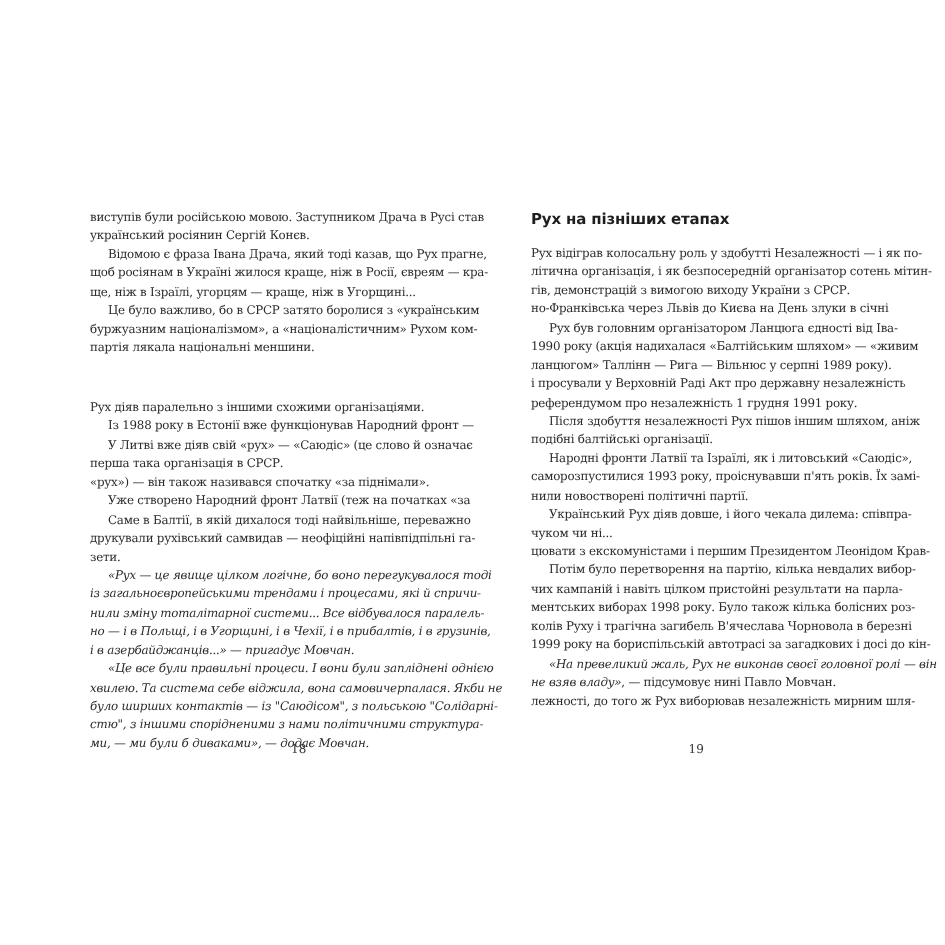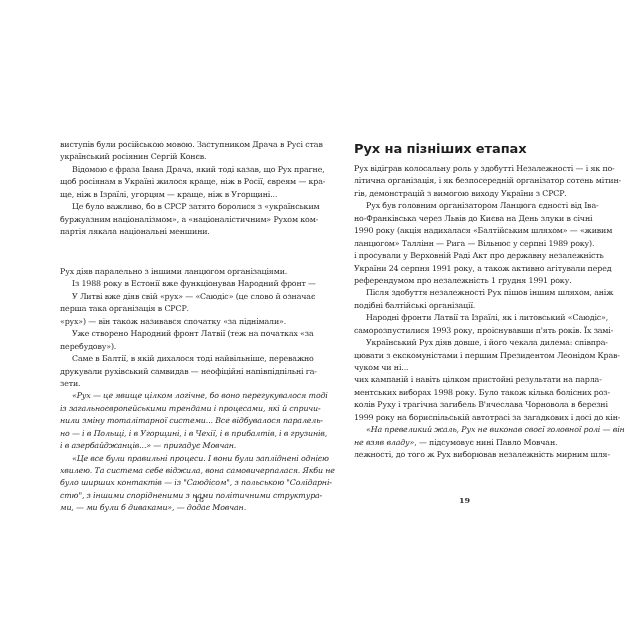--- a/index.html
+++ b/index.html
@@ -9,46 +9,45 @@
   .page.left { left:0; width:315px; }
   .page.right { left:315px; width:315px; }
   .textblock { position:absolute; font-size:7.9px; line-height:12.45px; text-align:justify;
                letter-spacing:-0.15px; }
   .left .textblock { left:60px; width:218px; }
   .right .textblock { left:39px; width:222px; }
   .line { display:block; white-space:nowrap; text-align:justify; text-align-last:justify; height:12.45px; overflow:visible; }
   .line.last { text-align-last:left; }
   .line.indent { padding-left:12px; }
   .line.it { font-style:italic; }
-  h2 { font-family:"DejaVu Sans", sans-serif; font-weight:bold; font-size:13px; margin:0; position:absolute;
+  h2 { font-family:"DejaVu Sans", sans-serif; font-weight:bold; font-size:10px; margin:0; position:absolute;
        color:#1e1e1e; letter-spacing:-0.1px; }
   .pagenum { position:absolute; font-size:8px; color:#333; top:495px; }
 </style>
 </head>
 <body>
 
 <div class="page left">
   <div class="textblock" id="lb1" style="top:139px;">
       <span class="line">виступів були російською мовою. Заступником Драча в Русі став</span>
       <span class="line last">український росіянин Сергій Конєв.</span>
       <span class="line indent">Відомою є фраза Івана Драча, який тоді казав, що Рух прагне,</span>
       <span class="line">щоб росіянам в Україні жилося краще, ніж в Росії, євреям — кра-</span>
       <span class="line last">ще, ніж в Ізраїлі, угорцям — краще, ніж в Угорщині...</span>
       <span class="line indent">Це було важливо, бо в СРСР затято боролися з «українським</span>
       <span class="line">буржуазним націоналізмом», а «націоналістичним» Рухом ком-</span>
       <span class="line last">партія лякала національні меншини.</span>
     </div>
   <div class="textblock" id="lb2" style="top:266px;">
-      <span class="line last">Рух діяв паралельно з іншими ланцюгом організаціями.</span>
+      <span class="line last">Рух діяв паралельно з іншими схожими організаціями.</span>
       <span class="line indent">Із 1988 року в Естонії вже функціонував Народний фронт —</span>
       <span class="line indent">У Литві вже діяв свій «рух» — «Саюдіс» (це слово й означає</span>
       <span class="line last">перша така організація в СРСР.</span>
       <span class="line last">«рух») — він також називався спочатку «за піднімали».</span>
       <span class="line indent">Уже створено Народний фронт Латвії (теж на початках «за</span>
-      <span class="line last">перебудову»).</span>
       <span class="line indent">Саме в Балтії, в якій дихалося тоді найвільніше, переважно</span>
       <span class="line">друкували рухівський самвидав — неофіційні напівпідпільні га-</span>
       <span class="line last">зети.</span>
       <span class="line indent it">«Рух — це явище цілком логічне, бо воно перегукувалося тоді</span>
       <span class="line it">із загальноєвропейськими трендами і процесами, які й спричи-</span>
       <span class="line it">нили зміну тоталітарної системи... Все відбувалося паралель-</span>
       <span class="line it">но — і в Польщі, і в Угорщині, і в Чехії, і в прибалтів, і в грузинів,</span>
       <span class="line last it">і в азербайджанців...» — пригадує Мовчан.</span>
       <span class="line indent it">«Це все були правильні процеси. І вони були заплідненi однією</span>
       <span class="line it">хвилею. Та система себе віджила, вона самовичерпалася. Якби не</span>
@@ -58,36 +57,37 @@
     </div>
   <div class="pagenum" style="left:162px;margin-left:32px;">18</div>
 </div>
 
 <div class="page right">
   <h2 style="left:39px; top:141px;">Рух на пізніших етапах</h2>
   <div class="textblock" id="rb" style="top:163px;">
       <span class="line">Рух відіграв колосальну роль у здобутті Незалежності — і як по-</span>
       <span class="line">літична організація, і як безпосередній організатор сотень мітин-</span>
       <span class="line last">гів, демонстрацій з вимогою виходу України з СРСР.</span>
+      <span class="line">но-Франківська через Львів до Києва на День злуки в січні</span>
       <span class="line indent">Рух був головним організатором Ланцюга єдності від Іва-</span>
-      <span class="line">но-Франківська через Львів до Києва на День злуки в січні</span>
       <span class="line">1990 року (акція надихалася «Балтійським шляхом» — «живим</span>
       <span class="line last">ланцюгом» Таллінн — Рига — Вільнюс у серпні 1989 року).</span>
       <span class="line">і просували у Верховній Раді Акт про державну незалежність</span>
-      <span class="line">України 24 серпня 1991 року, а також активно агітували перед</span>
       <span class="line last">референдумом про незалежність 1 грудня 1991 року.</span>
       <span class="line indent">Після здобуття незалежності Рух пішов іншим шляхом, аніж</span>
       <span class="line last">подібні балтійські організації.</span>
       <span class="line indent">Народні фронти Латвії та Ізраїлі, як і литовський «Саюдіс»,</span>
       <span class="line">саморозпустилися 1993 року, проіснувавши п'ять років. Їх замі-</span>
+      <span class="line last">нили новостворені політичні партії.</span>
       <span class="line indent">Український Рух діяв довше, і його чекала дилема: співпра-</span>
+      <span class="line last">чуком чи ні...</span>
       <span class="line">цювати з екскомуністами і першим Президентом Леонідом Крав-</span>
-      <span class="line last">чуком чи ні...</span>
+      <span class="line indent">Потім було перетворення на партію, кілька невдалих вибор-</span>
       <span class="line">чих кампаній і навіть цілком пристойні результати на парла-</span>
       <span class="line">ментських виборах 1998 року. Було також кілька болісних роз-</span>
       <span class="line">колів Руху і трагічна загибель В'ячеслава Чорновола в березні</span>
       <span class="line">1999 року на бориспільській автотрасі за загадкових і досі до кін-</span>
       <span class="line indent it">«На превеликий жаль, Рух не виконав своєї головної ролі — він</span>
       <span class="line last"><i>не взяв владу»</i>, — підсумовує нині Павло Мовчан.</span>
       <span class="line">лежності, до того ж Рух виборював незалежність мирним шля-</span>
     </div>
-  <div class="pagenum" style="left:144px;font-weight:bold;">19</div>
+  <div class="pagenum" style="left:144px;">19</div>
 </div>
 
 </body></html>

